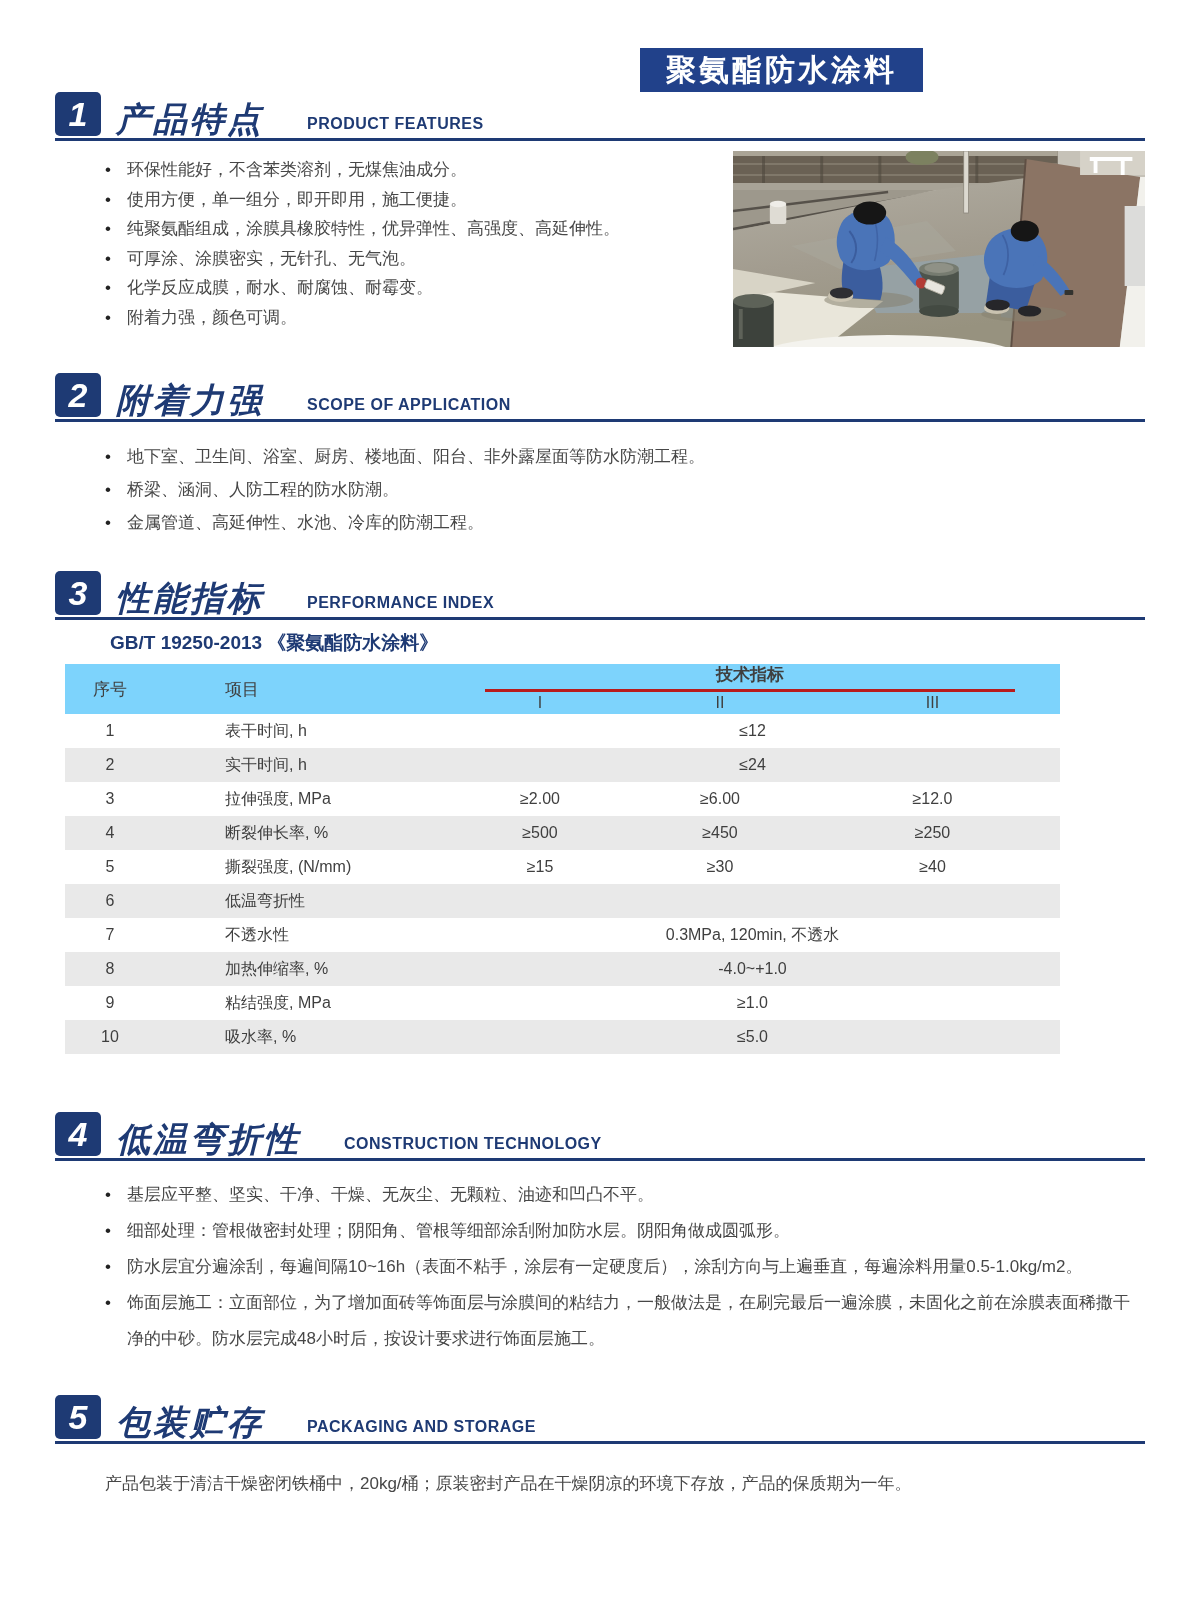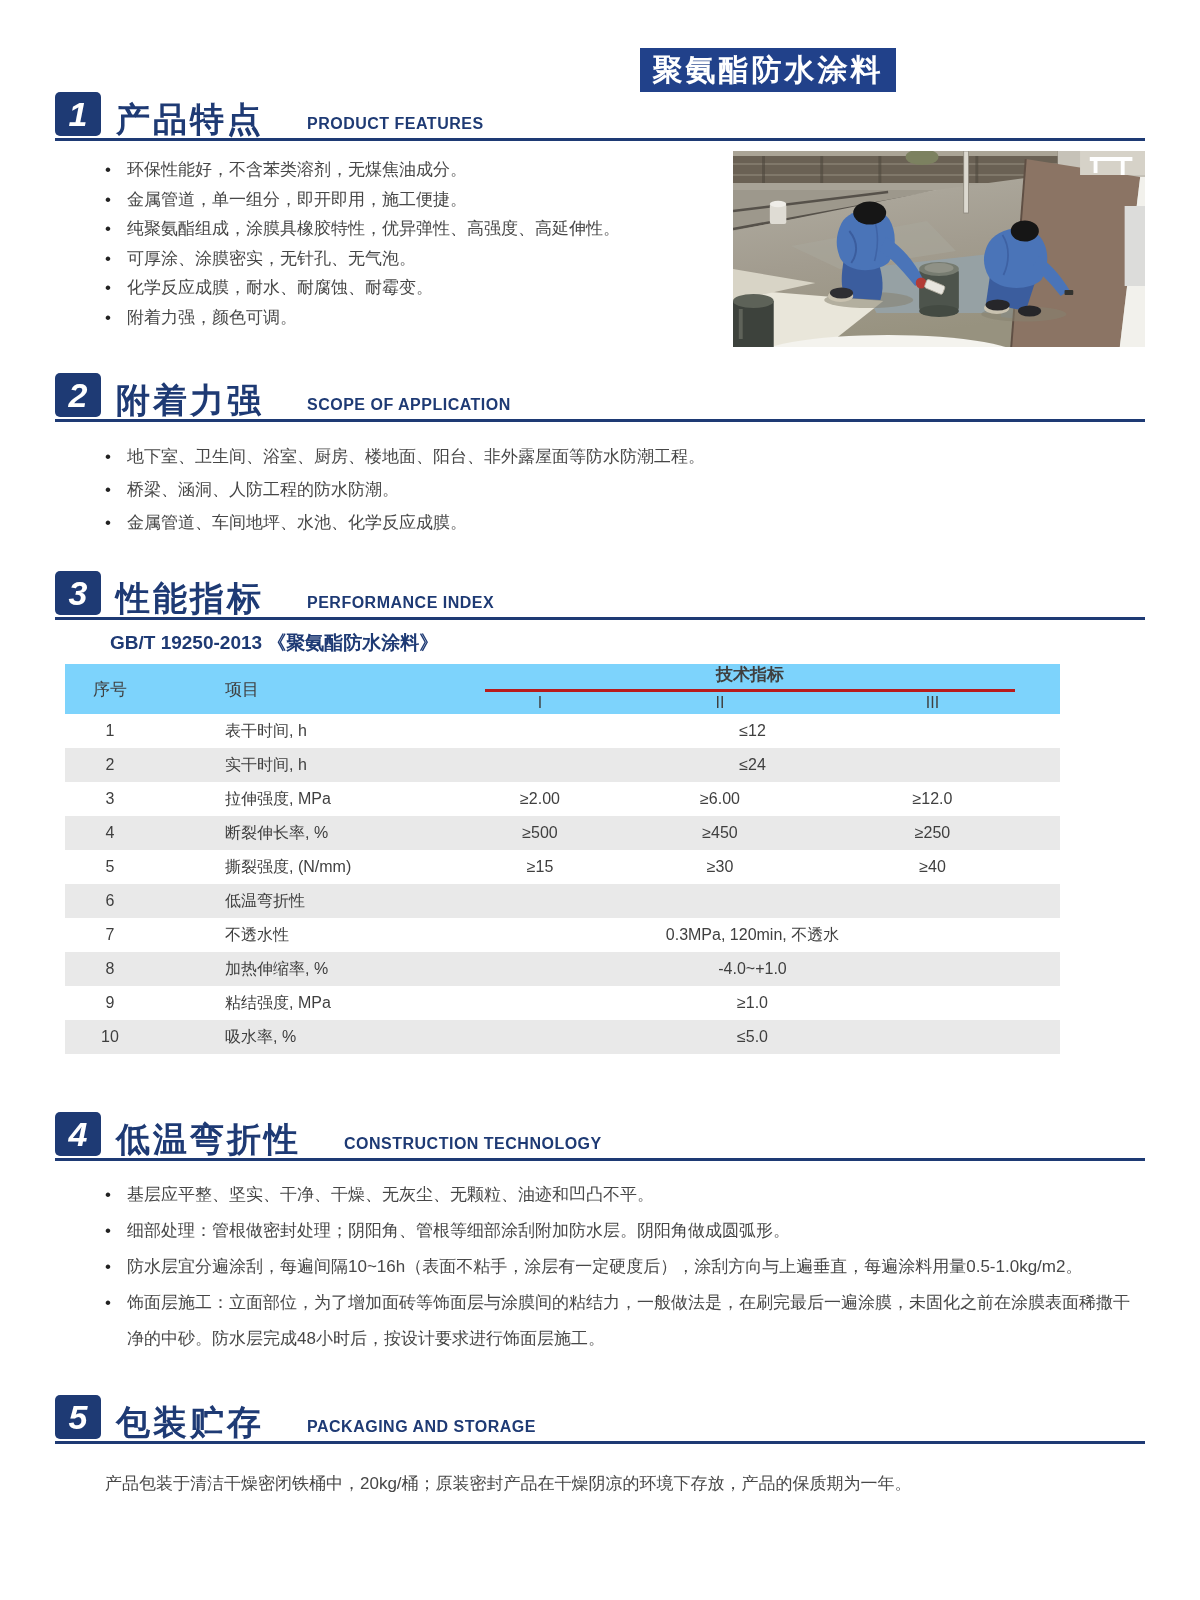--- a/index.html
+++ b/index.html
@@ -1,30 +1,30 @@
 <!DOCTYPE html>
 <html><head>
 <meta charset="utf-8">
 <style>
   * { margin:0; padding:0; box-sizing:border-box; }
   html,body { background:#ffffff; }
   body { width:1200px; height:1600px; font-family:"Liberation Sans","DejaVu Sans",sans-serif; color:#3d3d3d; }
   .page { width:1200px; height:1600px; padding:0 55px; position:relative; overflow:hidden; }
 
   
-  .banner { margin-top:48px; margin-left:585px; width:256px; height:44px;
+  .banner { margin-top:48px; margin-left:585px; width:283px; height:44px;
             background:#21418a; color:#fff; font-size:30px; font-weight:bold;
             letter-spacing:3px; display:flex; align-items:center; justify-content:center; }
 
   
   .sec-head { display:flex; align-items:flex-end; gap:15px; border-bottom:3px solid #1e3a74; padding-bottom:2px; }
   .sec-num  { width:46px; height:44px; background:#1e3a74; color:#fff; border-radius:5px;
               font-size:34px; font-weight:bold; font-style:italic; display:flex;
               align-items:center; justify-content:center; flex:0 0 auto; }
-  .sec-cn   { color:#1e3a74; font-size:34px; font-weight:bold; letter-spacing:3px; line-height:1; }
+  .sec-cn   { color:#1e3a74; font-size:34px; font-weight:bold; letter-spacing:3px; line-height:1;font-style:italic; }
   .sec-en   { color:#1e3a74; font-size:16px; font-weight:bold; letter-spacing:.5px; padding-bottom:3px; margin-left:28px; }
 
   
   .bullets { margin-top:14px; padding-left:50px; }
   .bullet  { display:flex; font-size:17px; color:#474747; }
   .bullet .dot { width:22px; flex:0 0 auto; color:#222; }
   .s1 .bullet { line-height:29.5px; }
   .s2 .bullet { line-height:33px; }
   .s4 .bullet { line-height:36px; }
   .bullet .txt { flex:1; }
@@ -73,21 +73,21 @@
       <span class="sec-en">PRODUCT FEATURES</span>
     </div>
     <div class="s1-content">
       <div class="bullets">
         <div class="bullet">
             <span class="dot">•</span>
             <span class="txt">环保性能好，不含苯类溶剂，无煤焦油成分。</span>
           </div>
         <div class="bullet">
             <span class="dot">•</span>
-            <span class="txt">金属管道，单一组分，即开即用，施工便捷。</span>
+            <span class="txt">使用方便，单一组分，即开即用，施工便捷。</span>
           </div>
         <div class="bullet">
             <span class="dot">•</span>
             <span class="txt">纯聚氨酯组成，涂膜具橡胶特性，优异弹性、高强度、高延伸性。</span>
           </div>
         <div class="bullet">
             <span class="dot">•</span>
             <span class="txt">可厚涂、涂膜密实，无针孔、无气泡。</span>
           </div>
         <div class="bullet">
@@ -202,21 +202,21 @@
       <div class="bullet">
           <span class="dot">•</span>
           <span class="txt">地下室、卫生间、浴室、厨房、楼地面、阳台、非外露屋面等防水防潮工程。</span>
         </div>
       <div class="bullet">
           <span class="dot">•</span>
           <span class="txt">桥梁、涵洞、人防工程的防水防潮。</span>
         </div>
       <div class="bullet">
           <span class="dot">•</span>
-          <span class="txt">金属管道、车间地坪、水池、化学反应成膜。</span>
+          <span class="txt">金属管道、高延伸性、水池、冷库的防潮工程。</span>
         </div>
     </div>
   </div>
 
   <div class="sec sec3">
     <div class="sec-head">
       <div class="sec-num">3</div>
       <span class="sec-cn">性能指标</span>
       <span class="sec-en">PERFORMANCE INDEX</span>
     </div>

